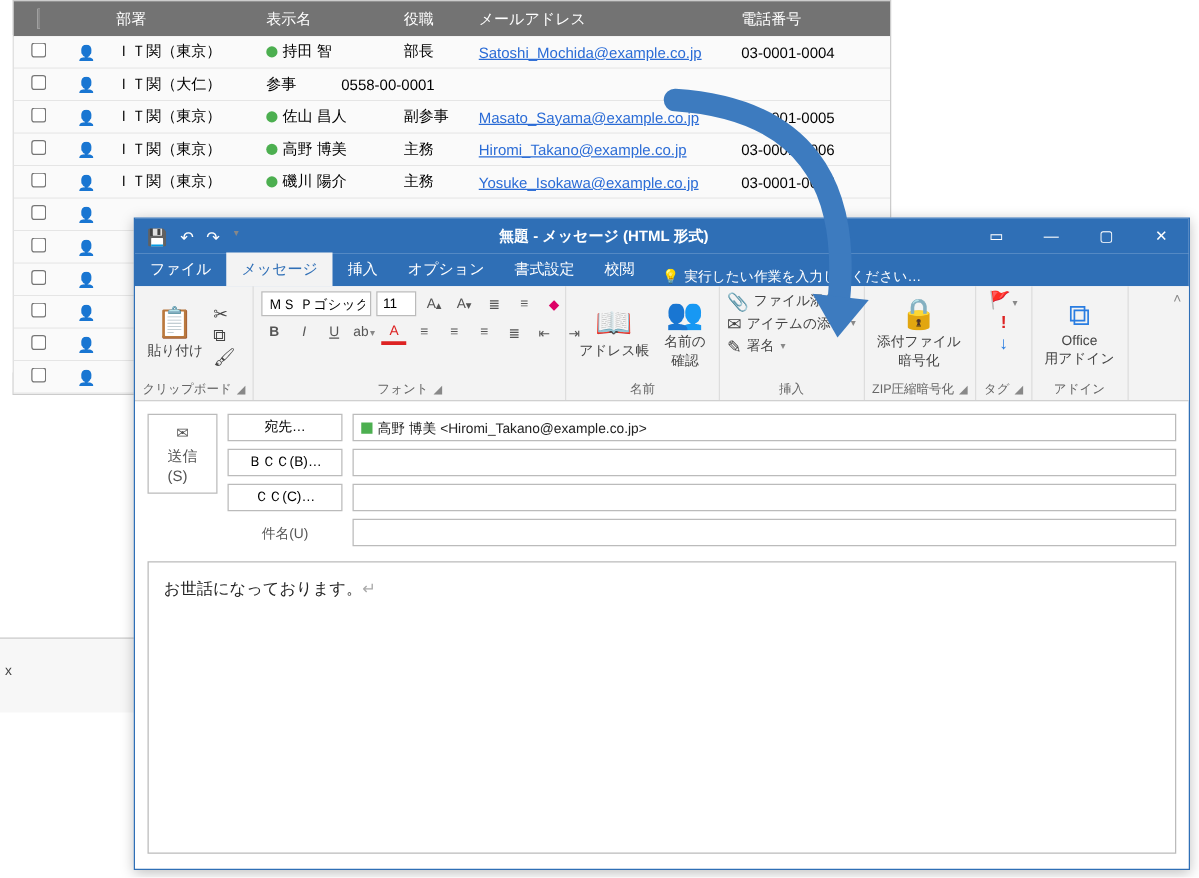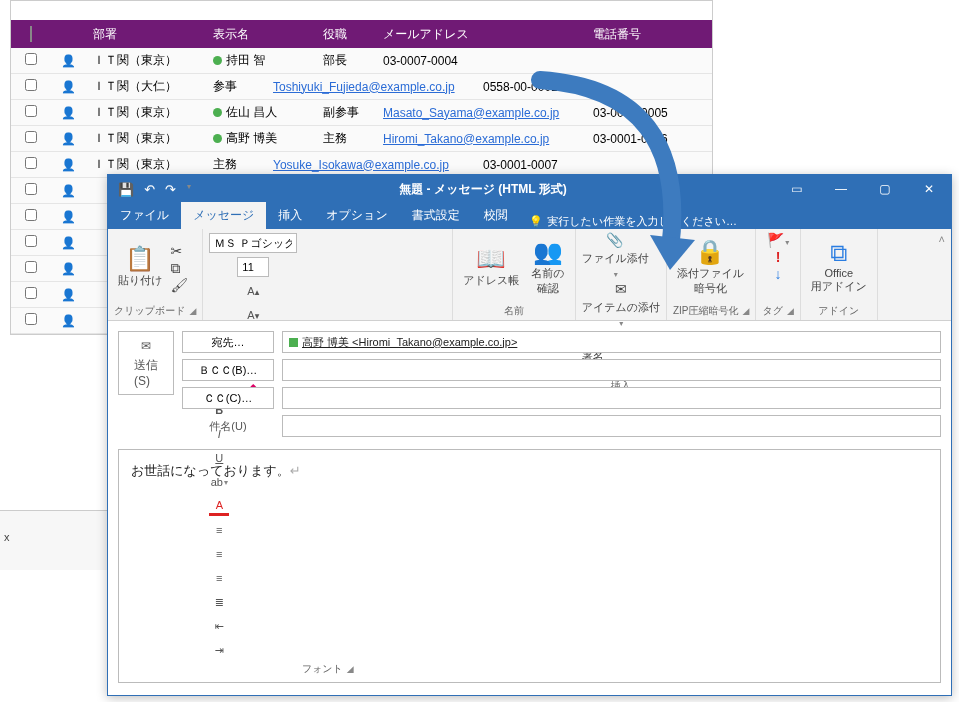--- a/index.html
+++ b/index.html
@@ -1,20 +1,20 @@
 <!DOCTYPE html>
 <html><head>
 <meta charset="utf-8">
 <style>
   * { box-sizing: border-box; margin: 0; padding: 0; font-family: "Meiryo", "Yu Gothic", sans-serif; }
   body { background: #fff; width: 959px; height: 702px; position: relative; overflow: hidden; }
 
   
   .contact-table { position: absolute; left: 10px; top: 0; width: 703px; border: 1px solid #ccc; font-size: 12px; }
-  .ct-header { background: #701a75; color: #fff; display: flex; height: 28px; align-items: center; margin-top: 19px; }
+  .ct-header { background: #737373; color: #fff; display: flex; height: 28px; align-items: center; }
   .ct-header > div, .ct-row > div { padding: 4px 6px; }
   .ct-row { display: flex; height: 26px; align-items: center; border-bottom: 1px solid #e5e5e5; background: #fafafa; }
   .col-chk   { width: 40px; text-align: center; }
   .col-icon  { width: 36px; text-align: center; color: #666; }
   .col-dept  { width: 120px; }
   .col-name  { width: 110px; display: flex; align-items: center; gap: 4px; }
   .col-role  { width: 60px; }
   .col-mail  { width: 210px; color: #2b6cd6; text-decoration: underline; cursor: pointer; }
   .col-phone { width: 110px; }
   .presence { width: 9px; height: 9px; border-radius: 50%; display: inline-block; }
@@ -42,38 +42,38 @@
 
   .ol-ribbon { height: 92px; background: #f3f3f3; border-bottom: 1px solid #d0d0d0; display: flex; font-size: 11px; color: #444; }
   .rgroup { display: flex; flex-direction: column; padding: 4px 6px 2px; border-right: 1px solid #ddd; }
   .rgroup-body { flex: 1; display: flex; align-items: center; gap: 4px; }
   .rgroup-label { text-align: center; font-size: 10px; color: #666; padding-top: 2px; display:flex; justify-content:center; align-items:center; gap:4px;}
   .dlg-launch { font-size:9px; color:#888;}
   .bigbtn { display:flex; flex-direction:column; align-items:center; justify-content:center; gap:2px; padding:2px 4px; }
   .icon32 { font-size: 24px; line-height: 1; }
   .icon16 { font-size: 14px; line-height: 1; }
   .stackv { display:flex; flex-direction:column; gap:3px; }
-  .stackh { display:flex; flex-direction:column; gap:4px; align-items:center;}
+  .stackh { display:flex; flex-direction:row; gap:4px; align-items:center;}
   .fontname { border:1px solid #bbb; background:#fff; height:20px; width:88px; font-size:11px; padding:1px 4px;}
   .fontsize { border:1px solid #bbb; background:#fff; height:20px; width:32px; font-size:11px; padding:1px 4px;}
   .fmt-btn { width:20px; height:20px; display:flex; align-items:center; justify-content:center; color:#555; cursor:pointer;}
   .dd { font-size:8px; color:#888; margin-left:1px;}
 
   
   .ol-addr { padding: 10px 10px 6px 10px; display:flex; gap:8px; font-size:12px; }
   .sendbox { width:56px; height:64px; border:1px solid #bbb; display:flex; flex-direction:column; align-items:center; justify-content:center; gap:4px; color:#555;}
   .addr-rows { flex:1; display:flex; flex-direction:column; gap:6px;}
   .addr-row { display:flex; gap:8px; }
   .addr-btn { width:92px; height:22px; border:1px solid #bbb; background:#fff; font-size:11px; text-align:center; line-height:20px; cursor:pointer;}
   .addr-field { flex:1; height:22px; border:1px solid #bbb; background:#fff; font-size:11px; padding:2px 6px; display:flex; align-items:center; gap:4px;}
   .subj-row { display:flex; gap:8px; align-items:center; padding: 0 10px 8px 74px;}
   .subj-label { width:92px; font-size:11px; color:#555; text-align:center;}
   .ol-body { margin: 4px 10px 12px; height: 234px; border:1px solid #bbb; background:#fff; padding:12px; font-size:13px; color:#222; }
 
-  .recipient-chip { text-decoration: underline; color:#222; }
+  .recipient-chip { color:#222; }
   .pres-sq { width:9px; height:9px; display:inline-block; background:#4caf50;}
 
   
   .arrow-svg { position:absolute; left:500px; top:60px; width:220px; height:240px; pointer-events:none;}
 </style>
 </head>
 <body>
 
 <div class="contact-table">
   <div class="ct-header">
@@ -88,28 +88,28 @@
   <div id="ct-rows">
       <div class="ct-row">
         <div class="col-chk"><input type="checkbox" style=""></div>
         <div class="col-icon">👤</div>
         <div class="col-dept">ＩＴ関（東京）</div>
         <div class="col-name">
           <span class="presence green"></span>
           <span>持田 智</span>
         </div>
         <div class="col-role">部長</div>
-        <div class="col-phone">03-0007-0004</div>
+        <div class="col-mail">Satoshi_Mochida@example.co.jp</div>
+        <div class="col-phone">03-0001-0004</div>
       </div>
       <div class="ct-row">
         <div class="col-chk"><input type="checkbox" style=""></div>
         <div class="col-icon">👤</div>
         <div class="col-dept">ＩＴ関（大仁）</div>
         <div class="col-role">参事</div>
-        <div class="col-mail">Toshiyuki_Fujieda@example.co.jp</div>
         <div class="col-phone">0558-00-0001</div>
       </div>
       <div class="ct-row">
         <div class="col-chk"><input type="checkbox" style=""></div>
         <div class="col-icon">👤</div>
         <div class="col-dept">ＩＴ関（東京）</div>
         <div class="col-name">
           <span class="presence green"></span>
           <span>佐山 昌人</span>
         </div>
@@ -126,20 +126,24 @@
           <span>高野 博美</span>
         </div>
         <div class="col-role">主務</div>
         <div class="col-mail">Hiromi_Takano@example.co.jp</div>
         <div class="col-phone">03-0001-0006</div>
       </div>
       <div class="ct-row">
         <div class="col-chk"><input type="checkbox" style=""></div>
         <div class="col-icon">👤</div>
         <div class="col-dept">ＩＴ関（東京）</div>
+        <div class="col-name">
+          <span class="presence green"></span>
+          <span>磯川 陽介</span>
+        </div>
         <div class="col-role">主務</div>
         <div class="col-mail">Yosuke_Isokawa@example.co.jp</div>
         <div class="col-phone">03-0001-0007</div>
       </div>
       <div class="ct-row">
         <div class="col-chk"><input type="checkbox" style=""></div>
         <div class="col-icon">👤</div>
         <div class="col-dept"></div>
         <div class="col-name">
           <span></span>

